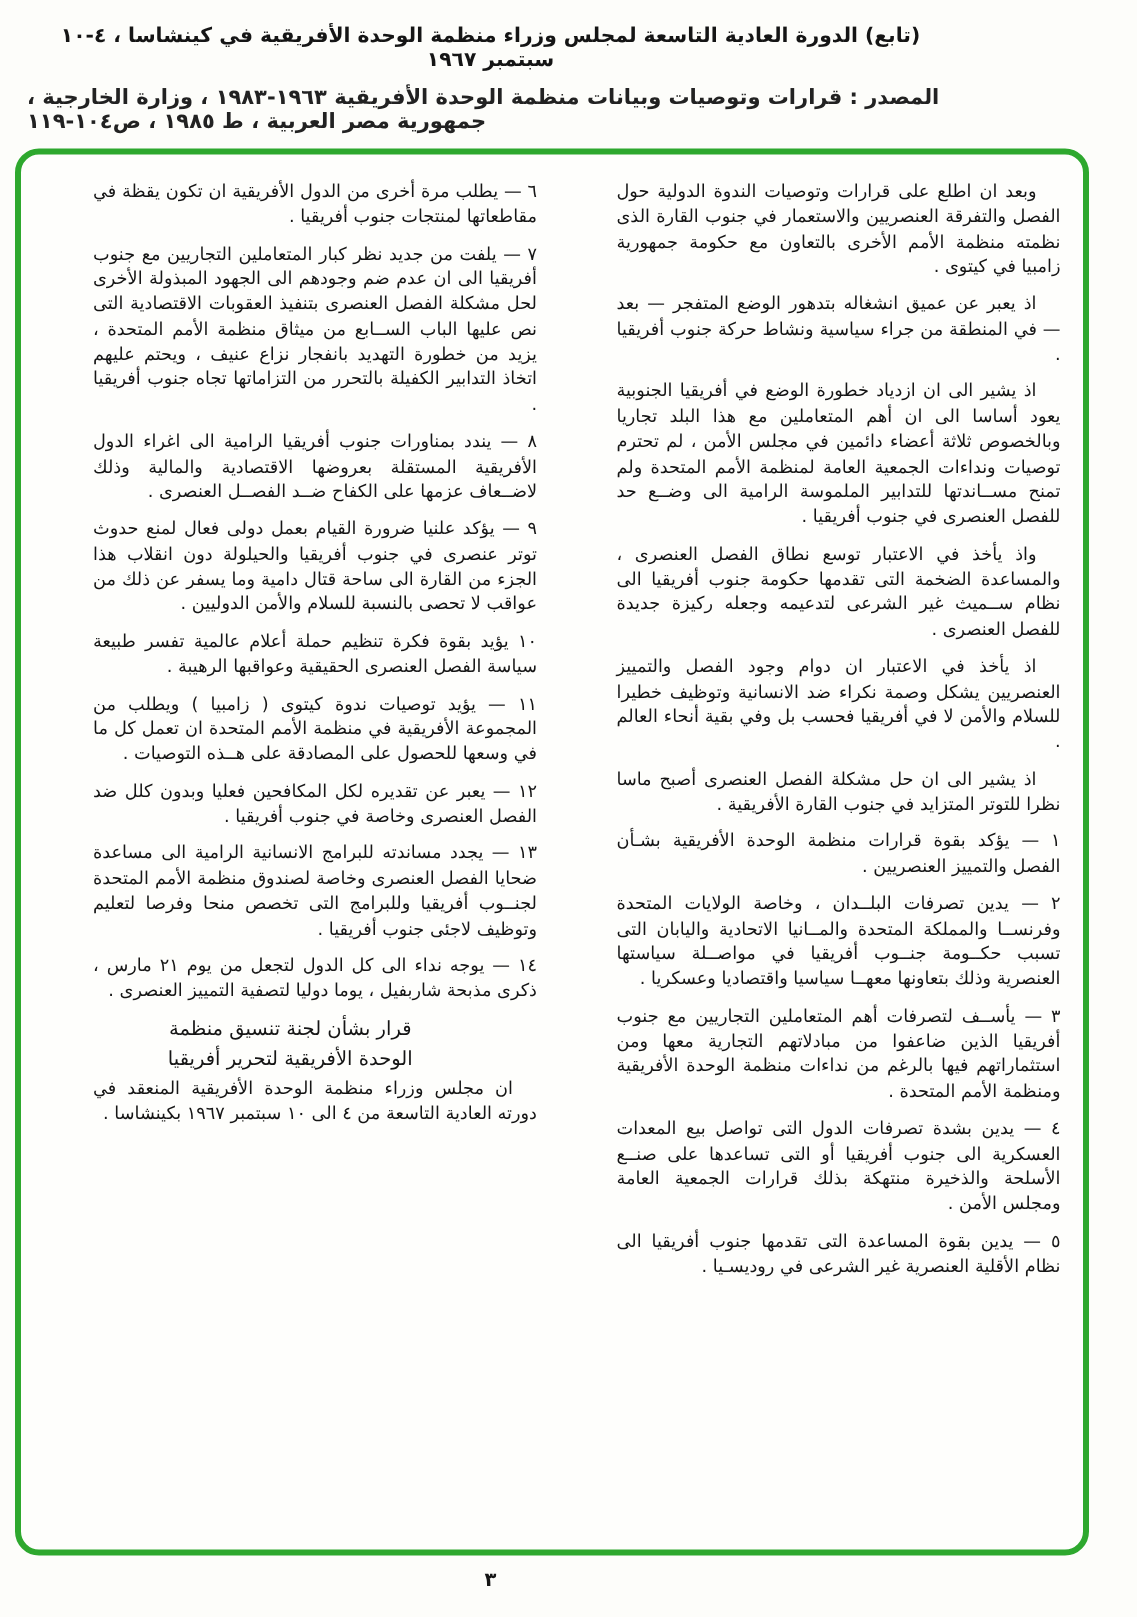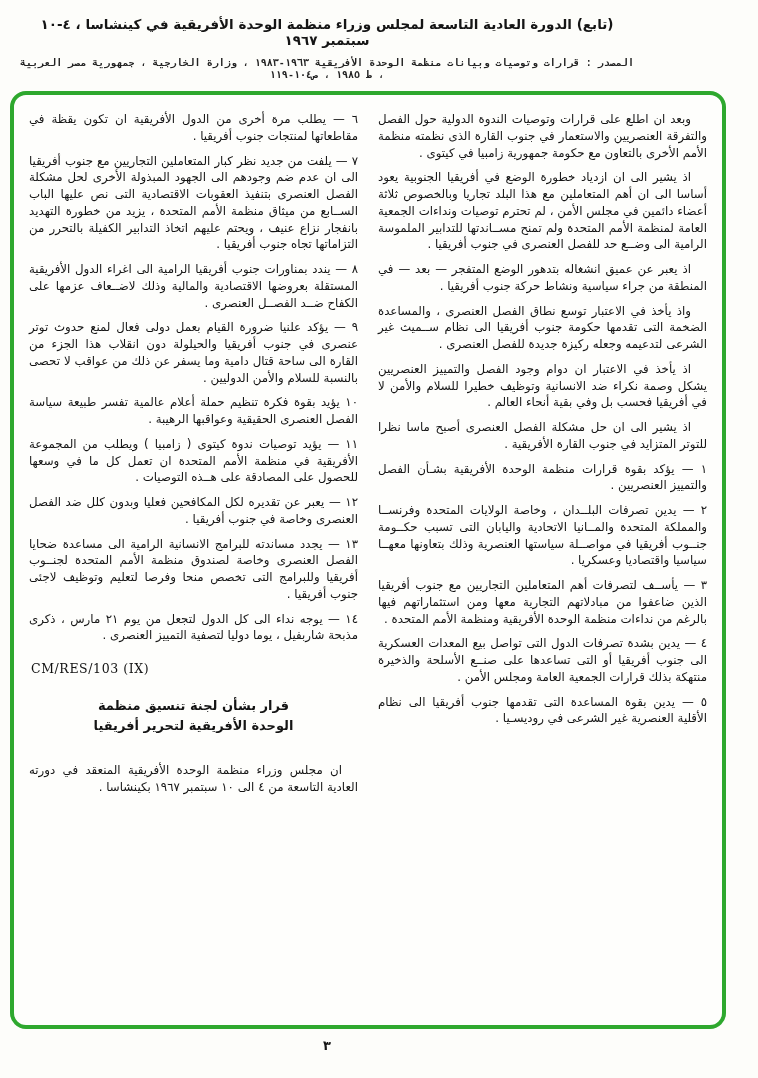--- a/index.html
+++ b/index.html
@@ -13,25 +13,24 @@
   }
   .page { width: 654px; height: 1078px; padding: 16px 10px 6px 10px; }
   .doc-header { direction: rtl; margin: 0 8px 10px 8px; }
   .doc-title {
     text-align: center;
     font-weight: bold;
     font-size: 13.5px;
     margin-bottom: 9px;
   }
   .doc-source {
-    text-align: center;
+    text-align: left;
     font-weight: bold;
-    font-size: 10px;
+    font-size: 14px;
     color: #222;
-    font-family: Liberation Mono, monospace;
   }
   .frame {
     width: 716px;
     min-height: 938px;
     margin: 0 auto;
     border: 4px solid #2ea82e;
     border-radius: 16px;
     padding: 16px 15px 12px 15px;
     background: #fefefc;
   }
@@ -40,37 +39,37 @@
     direction: rtl;
     gap: 20px;
   }
   .col {
     flex: 1;
     direction: rtl;
     text-align: justify;
     font-size: 11.8px;
     line-height: 1.42;
   }
-  .col p { margin-bottom: 8px; }
+  .col p { margin-bottom: 8px; margin-left: 33px; }
   .col p.indent { text-indent: 16px; }
   .doc-ref {
     direction: ltr;
     text-align: left;
     font-family: "DejaVu Serif", serif;
     font-size: 12.5px;
     letter-spacing: 0.6px;
     margin: 16px 0 18px 2px;
     color: #111;
   }
   .res-title {
     text-align: center;
-    font-weight: bold;
+    font-weight: normal;
     font-size: 13px;
     line-height: 1.55;
-    margin-bottom: 26px;
+    margin-bottom: 0;
   }
   .page-number {
     text-align: center;
     font-weight: bold;
     font-size: 13px;
     margin-top: 9px;
   }
 </style>
 </head>
 <body>
@@ -80,22 +79,22 @@
   <header class="doc-header">
     <div class="doc-title">(تابع) الدورة العادية التاسعة لمجلس وزراء منظمة الوحدة الأفريقية في كينشاسا ، ٤-١٠ سبتمبر ١٩٦٧</div>
     <div class="doc-source">المصدر : قرارات وتوصيات وبيانات منظمة الوحدة الأفريقية ١٩٦٣-١٩٨٣ ، وزارة الخارجية ، جمهورية مصر العربية ، ط ١٩٨٥ ، ص١٠٤-١١٩</div>
   </header>
 
   <div class="frame" style="border-color: rgb(46, 168, 46);">
     <div class="columns">
 
       <div class="col">
         <p class="indent">وبعد ان اطلع على قرارات وتوصيات الندوة الدولية حول الفصل والتفرقة العنصريين والاستعمار في جنوب القارة الذى نظمته منظمة الأمم الأخرى بالتعاون مع حكومة جمهورية زامبيا في كيتوى .</p>
+        <p class="indent">اذ يعبر عن عميق انشغاله بتدهور الوضع المتفجر — بعد — في المنطقة من جراء سياسية ونشاط حركة جنوب أفريقيا .</p>
         <p class="indent">اذ يشير الى ان ازدياد خطورة الوضع في أفريقيا الجنوبية يعود أساسا الى ان أهم المتعاملين مع هذا البلد تجاريا وبالخصوص ثلاثة أعضاء دائمين في مجلس الأمن ، لم تحترم توصيات ونداءات الجمعية العامة لمنظمة الأمم المتحدة ولم تمنح مســاندتها للتدابير الملموسة الرامية الى وضــع حد للفصل العنصرى في جنوب أفريقيا .</p>
-        <p class="indent">اذ يعبر عن عميق انشغاله بتدهور الوضع المتفجر — بعد — في المنطقة من جراء سياسية ونشاط حركة جنوب أفريقيا .</p>
         <p class="indent">واذ يأخذ في الاعتبار توسع نطاق الفصل العنصرى ، والمساعدة الضخمة التى تقدمها حكومة جنوب أفريقيا الى نظام ســميث غير الشرعى لتدعيمه وجعله ركيزة جديدة للفصل العنصرى .</p>
         <p class="indent">اذ يأخذ في الاعتبار ان دوام وجود الفصل والتمييز العنصريين يشكل وصمة نكراء ضد الانسانية وتوظيف خطيرا للسلام والأمن لا في أفريقيا فحسب بل وفي بقية أنحاء العالم .</p>
         <p class="indent">اذ يشير الى ان حل مشكلة الفصل العنصرى أصبح ماسا نظرا للتوتر المتزايد في جنوب القارة الأفريقية .</p>
         <p>١ — يؤكد بقوة قرارات منظمة الوحدة الأفريقية بشـأن الفصل والتمييز العنصريين .</p>
         <p>٢ — يدين تصرفات البلــدان ، وخاصة الولايات المتحدة وفرنســا والمملكة المتحدة والمــانيا الاتحادية واليابان التى تسبب حكــومة جنــوب أفريقيا في مواصــلة سياستها العنصرية وذلك بتعاونها معهــا سياسيا واقتصاديا وعسكريا .</p>
         <p>٣ — يأســف لتصرفات أهم المتعاملين التجاريين مع جنوب أفريقيا الذين ضاعفوا من مبادلاتهم التجارية معها ومن استثماراتهم فيها بالرغم من نداءات منظمة الوحدة الأفريقية ومنظمة الأمم المتحدة .</p>
         <p>٤ — يدين بشدة تصرفات الدول التى تواصل بيع المعدات العسكرية الى جنوب أفريقيا أو التى تساعدها على صنــع الأسلحة والذخيرة منتهكة بذلك قرارات الجمعية العامة ومجلس الأمن .</p>
         <p>٥ — يدين بقوة المساعدة التى تقدمها جنوب أفريقيا الى نظام الأقلية العنصرية غير الشرعى في روديسـيا .</p>
       </div>
 
@@ -103,21 +102,20 @@
         <p>٦ — يطلب مرة أخرى من الدول الأفريقية ان تكون يقظة في مقاطعاتها لمنتجات جنوب أفريقيا .</p>
         <p>٧ — يلفت من جديد نظر كبار المتعاملين التجاريين مع جنوب أفريقيا الى ان عدم ضم وجودهم الى الجهود المبذولة الأخرى لحل مشكلة الفصل العنصرى بتنفيذ العقوبات الاقتصادية التى نص عليها الباب الســابع من ميثاق منظمة الأمم المتحدة ، يزيد من خطورة التهديد بانفجار نزاع عنيف ، ويحتم عليهم اتخاذ التدابير الكفيلة بالتحرر من التزاماتها تجاه جنوب أفريقيا .</p>
         <p>٨ — يندد بمناورات جنوب أفريقيا الرامية الى اغراء الدول الأفريقية المستقلة بعروضها الاقتصادية والمالية وذلك لاضــعاف عزمها على الكفاح ضــد الفصــل العنصرى .</p>
         <p>٩ — يؤكد علنيا ضرورة القيام بعمل دولى فعال لمنع حدوث توتر عنصرى في جنوب أفريقيا والحيلولة دون انقلاب هذا الجزء من القارة الى ساحة قتال دامية وما يسفر عن ذلك من عواقب لا تحصى بالنسبة للسلام والأمن الدوليين .</p>
         <p>١٠ يؤيد بقوة فكرة تنظيم حملة أعلام عالمية تفسر طبيعة سياسة الفصل العنصرى الحقيقية وعواقبها الرهيبة .</p>
         <p>١١ — يؤيد توصيات ندوة كيتوى ( زامبيا ) ويطلب من المجموعة الأفريقية في منظمة الأمم المتحدة ان تعمل كل ما في وسعها للحصول على المصادقة على هــذه التوصيات .</p>
         <p>١٢ — يعبر عن تقديره لكل المكافحين فعليا وبدون كلل ضد الفصل العنصرى وخاصة في جنوب أفريقيا .</p>
         <p>١٣ — يجدد مساندته للبرامج الانسانية الرامية الى مساعدة ضحايا الفصل العنصرى وخاصة لصندوق منظمة الأمم المتحدة لجنــوب أفريقيا وللبرامج التى تخصص منحا وفرصا لتعليم وتوظيف لاجئى جنوب أفريقيا .</p>
         <p>١٤ — يوجه نداء الى كل الدول لتجعل من يوم ٢١ مارس ، ذكرى مذبحة شاربفيل ، يوما دوليا لتصفية التمييز العنصرى .</p>
 
-        <div class="doc-ref">CM/RES/103 (IX)</div>
 
         <div class="res-title">
           <div>قرار بشأن لجنة تنسيق منظمة</div>
           <div>الوحدة الأفريقية لتحرير أفريقيا</div>
         </div>
 
         <p class="indent">ان مجلس وزراء منظمة الوحدة الأفريقية المنعقد في دورته العادية التاسعة من ٤ الى ١٠ سبتمبر ١٩٦٧ بكينشاسا .</p>
       </div>
 
     </div>

